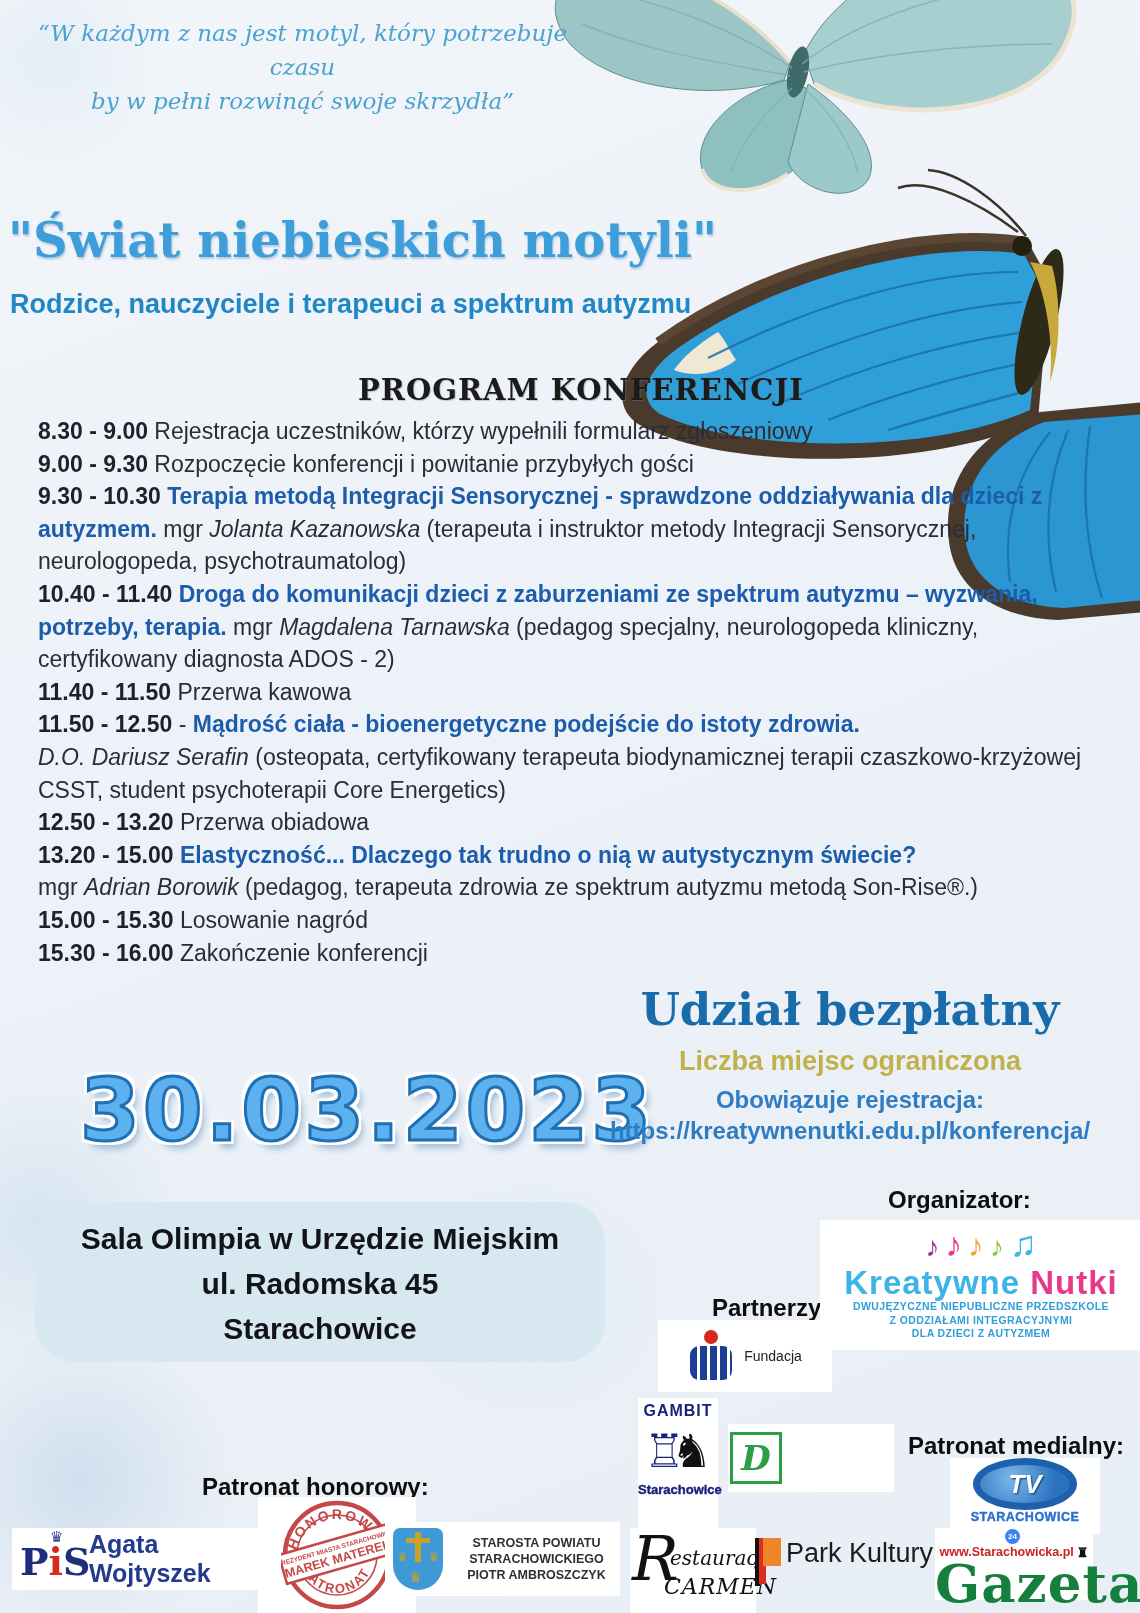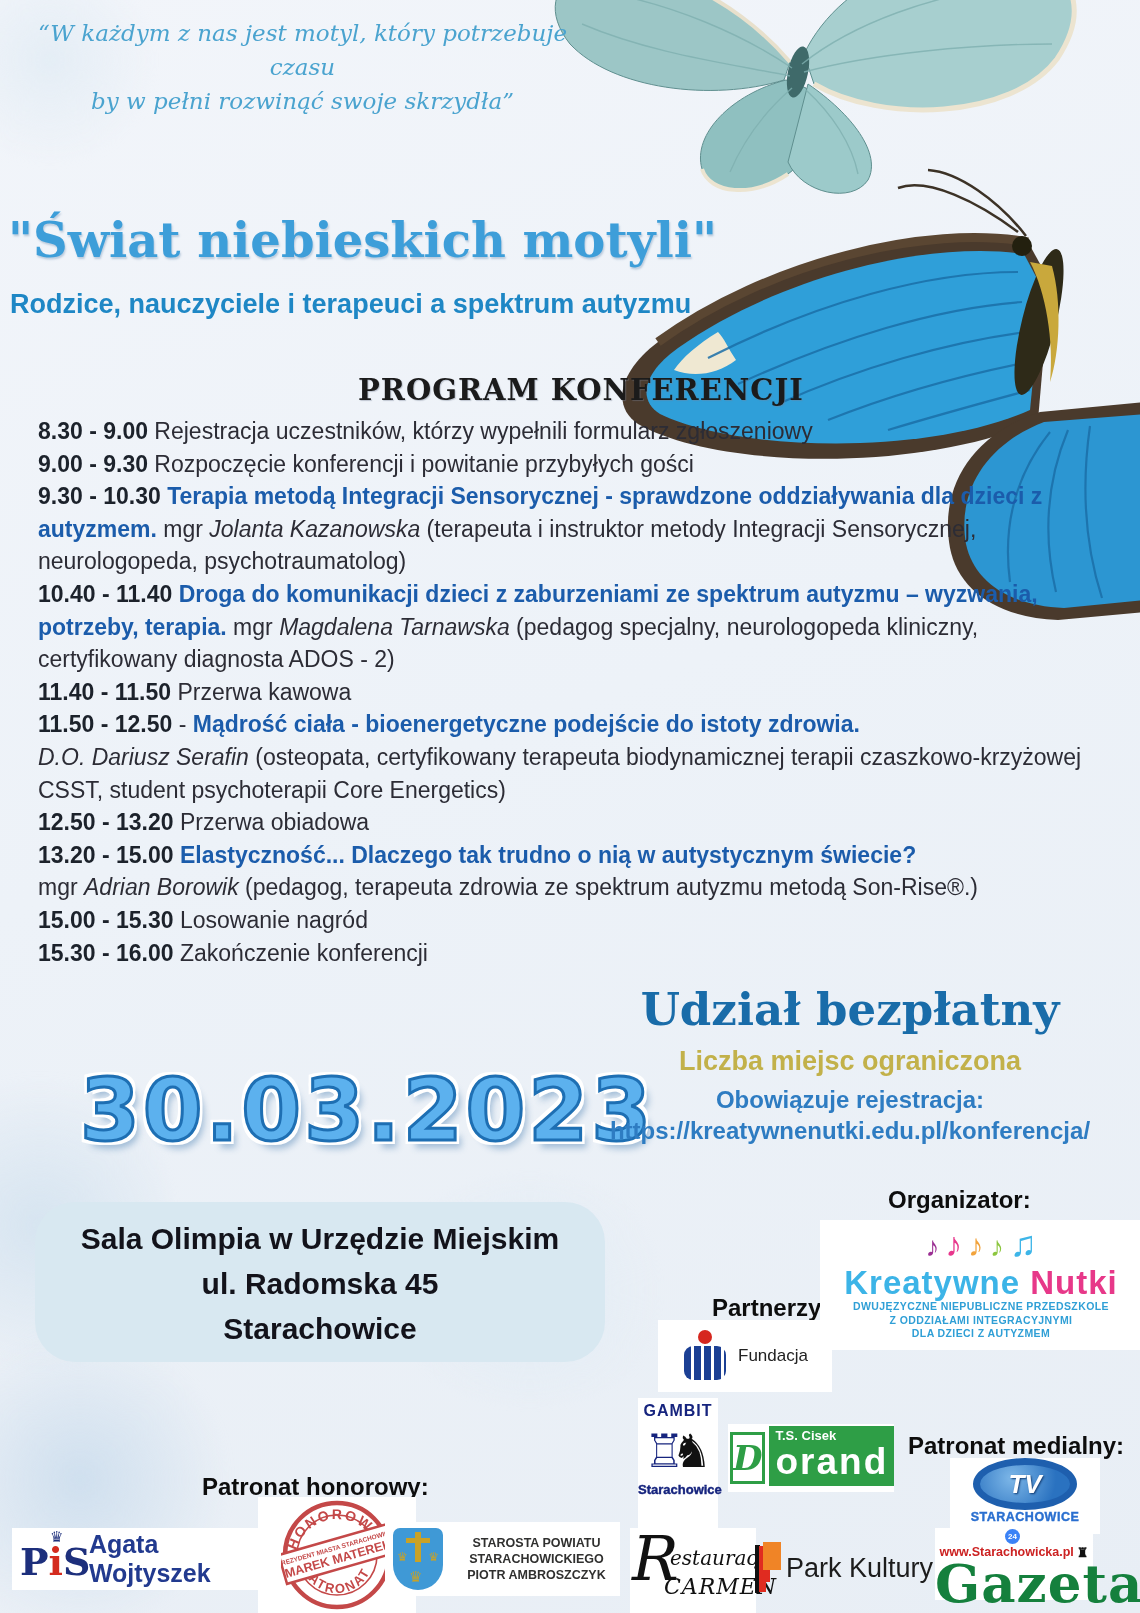--- a/index.html
+++ b/index.html
@@ -82,21 +82,21 @@
   .kn-notes span{display:inline-block;margin:0 3px;font-weight:700;}
   .kn-words{font-size:33px;font-weight:700;letter-spacing:1px;line-height:34px;}
   .kn-w1{color:#3cb4e7;} .kn-w2{color:#e73889;}
   .kn-sub{font-size:10.5px;font-weight:700;color:#2f9fd6;line-height:13.5px;letter-spacing:.4px;}
   
   .pko-card{left:658px;top:1320px;width:174px;height:72px;display:flex;align-items:center;justify-content:center;gap:10px;}
   .pko-logo{position:relative;width:46px;height:52px;}
   .pko-dot{position:absolute;left:16px;top:0;width:14px;height:14px;border-radius:50%;background:#d6271e;}
   .pko-box{position:absolute;left:2px;top:16px;width:42px;height:34px;border-radius:9px;
     background:repeating-linear-gradient(90deg,#1b3f94 0 7px,#ffffff 7px 10px);}
-  .pko-text{font-size:17px;color:#222;}
+  .pko-text{font-size:14px;color:#222;}
   
   .honorary-label{left:202px;top:1464px;margin-top:9px;}
   .media-label{left:908px;top:1432px;}
   .partners-label{left:712px;top:1294px;}
   .organizer-label{left:888px;top:1186px;}
   
   .pis-card{left:12px;top:1528px;width:250px;height:62px;display:flex;align-items:center;padding-left:8px;box-sizing:border-box;}
   .pis-logo{position:relative;width:72px;height:58px;}
   .pis-crown{position:absolute;left:30px;top:-2px;font-size:15px;color:#1d2f7c;}
   .pis-word{position:absolute;left:0;top:12px;font-family:"DejaVu Serif",serif;font-weight:700;font-size:38px;line-height:40px;}
@@ -134,21 +134,21 @@
     box-sizing:border-box;display:flex;align-items:center;justify-content:center;
     background:radial-gradient(circle at 35% 35%,#7db7e8 0%,#2a72c0 70%);}
   .tv-text{font-weight:700;font-style:italic;font-size:26px;color:#fff;text-shadow:1px 1px 2px #123d74;}
   .tv-city{font-weight:700;font-size:12.5px;color:#2a6fd0;letter-spacing:.5px;-webkit-text-stroke:.4px #2a6fd0;}
   
   .carmen-card{left:630px;top:1528px;width:126px;height:85px;font-family:"DejaVu Serif",serif;font-style:italic;color:#111;}
   .carmen-r{position:absolute;left:2px;top:0px;font-size:62px;line-height:62px;}
   .carmen-rest{position:absolute;left:40px;top:18px;font-size:20px;}
   .carmen-name{position:absolute;left:34px;top:46px;font-size:22px;letter-spacing:1px;}
   
-  .park-card{left:755px;top:1538px;width:178px;height:62px;display:flex;align-items:center;gap:3px;background:transparent;}
+  .park-card{left:755px;top:1538px;width:178px;height:62px;display:flex;align-items:flex-start;gap:3px;background:transparent;}
   .park-bar-black{width:7px;height:48px;background:#111;}
   .park-bar-red-s{width:11px;height:26px;background:#e02b20;}
   .park-bar-red-l{width:11px;height:46px;background:#e02b20;margin-left:-14px;margin-bottom:-0px;}
   .park-square{width:28px;height:28px;background:#f08426;margin-bottom:26px;margin-left:-6px;}
   .park-text{font-weight:300;font-size:27px;color:#1c1c1c;margin-left:2px;margin-bottom:2px;white-space:nowrap;}
   
   .gazeta-card{left:935px;top:1528px;width:158px;height:72px;text-align:center;}
   .gazeta-top{font-weight:700;font-size:12.5px;color:#cc2222;line-height:16px;}
   .gazeta-badge{display:inline-block;width:15px;height:15px;line-height:15px;border-radius:50%;background:#3b82f6;color:#fff;font-size:8px;font-weight:700;margin-right:3px;vertical-align:middle;}
   .gazeta-castle{font-size:13px;color:#111;margin-left:3px;vertical-align:middle;}
@@ -324,24 +324,20 @@
   <div class="card gambit-card layer">
     <div class="gambit-name">GAMBIT</div>
     <div class="gambit-pieces">
       <span class="gambit-rook">♖</span><span class="gambit-knight">♞</span>
     </div>
     <div class="gambit-city">Starachowice</div>
   </div>
 
   <div class="card dorand-card layer">
     <div class="dorand-d">D</div>
-    <div class="dorand-green">
-      <div class="dorand-top">T.S. Cisek</div>
-      <div class="dorand-name">orand</div>
-    </div>
   </div>
 
   <div class="card tv-card layer">
     <div class="tv-oval">
       <span class="tv-text">TV</span>
     </div>
     <div class="tv-city">STARACHOWICE</div>
   </div>
 
   <div class="card carmen-card layer">

